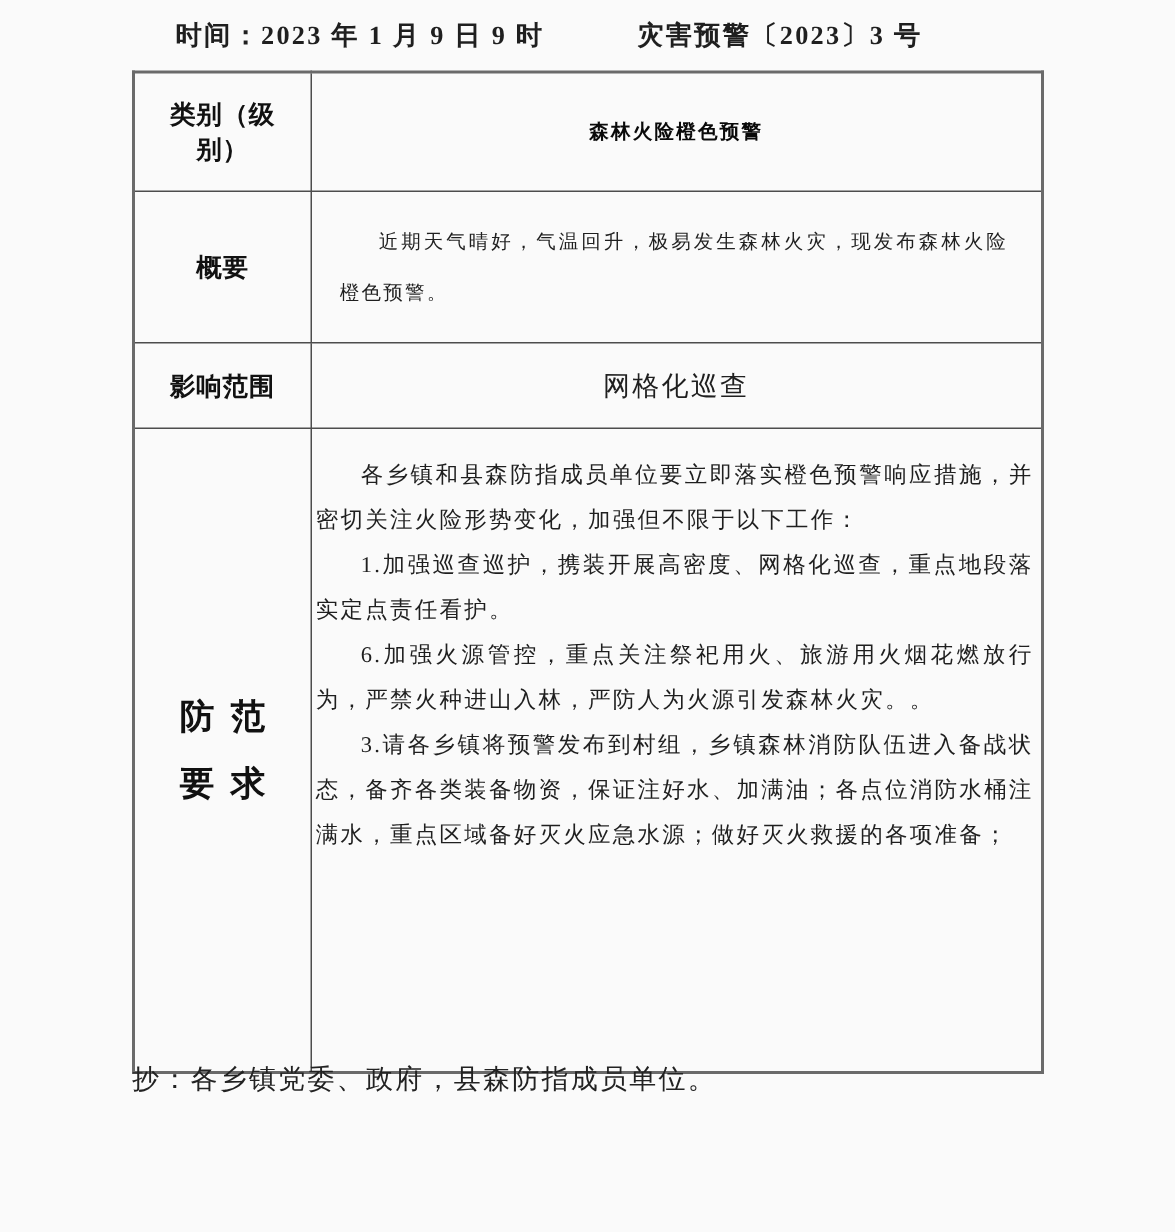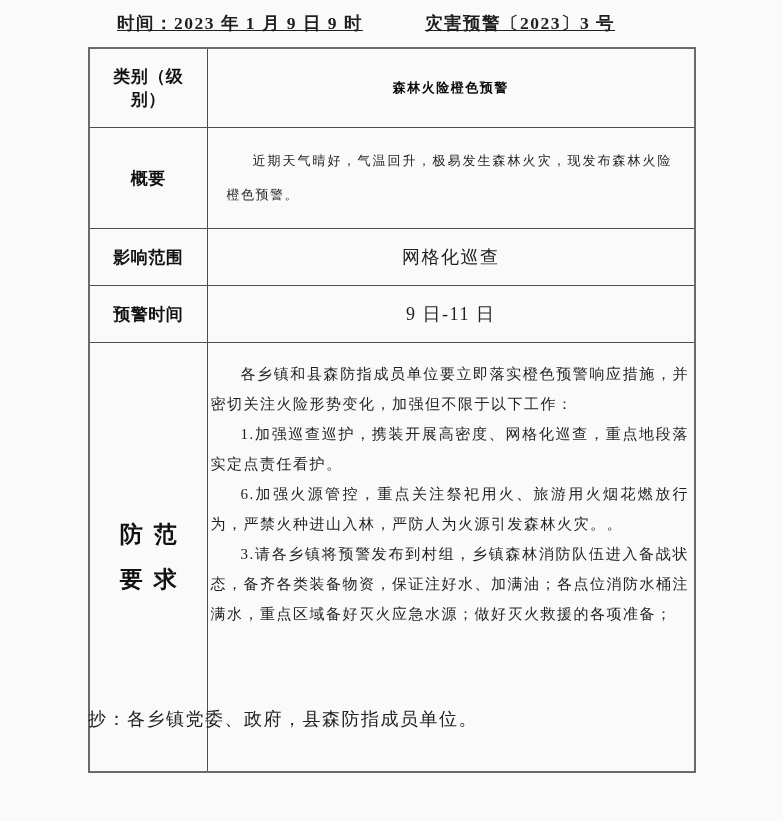--- a/index.html
+++ b/index.html
@@ -22,21 +22,20 @@
     position: absolute;
     top: 11px;
     left: 117px;
     width: 560px;
     display: flex;
     align-items: baseline;
     font-size: 17.5px;
     font-weight: 600;
     letter-spacing: 1.5px;
     white-space: nowrap;
-    text-decoration: underline;
   }
   .doc-header .time { margin-right: 62px; }
 
   
   table.notice {
     position: absolute;
     top: 47px;
     left: 88px;
     width: 608px;
     border-collapse: collapse;
@@ -148,24 +147,20 @@
       <tr class="row-summary">
         <td class="label-cell">概要</td>
         <td class="summary-cell">
           <p>近期天气晴好，气温回升，极易发生森林火灾，现发布森林火险橙色预警。</p>
         </td>
       </tr>
       <tr class="row-scope">
         <td class="label-cell">影响范围</td>
         <td class="center-cell">网格化巡查</td>
       </tr>
-      <tr class="row-period">
-        <td class="label-cell">预警时间</td>
-        <td class="center-cell">9 日-11 日</td>
-      </tr>
       <tr class="row-prevention">
         <td class="prevention-label-cell">
           <span class="lbl-line">防范</span>
           <span class="lbl-line">要求</span>
         </td>
         <td class="prevention-cell">
           <p>各乡镇和县森防指成员单位要立即落实橙色预警响应措施，并密切关注火险形势变化，加强但不限于以下工作：</p>
           <p>1.加强巡查巡护，携装开展高密度、网格化巡查，重点地段落实定点责任看护。</p>
           <p>6.加强火源管控，重点关注祭祀用火、旅游用火烟花燃放行为，严禁火种进山入林，严防人为火源引发森林火灾。。</p>
           <p>3.请各乡镇将预警发布到村组，乡镇森林消防队伍进入备战状态，备齐各类装备物资，保证注好水、加满油；各点位消防水桶注满水，重点区域备好灭火应急水源；做好灭火救援的各项准备；</p>

